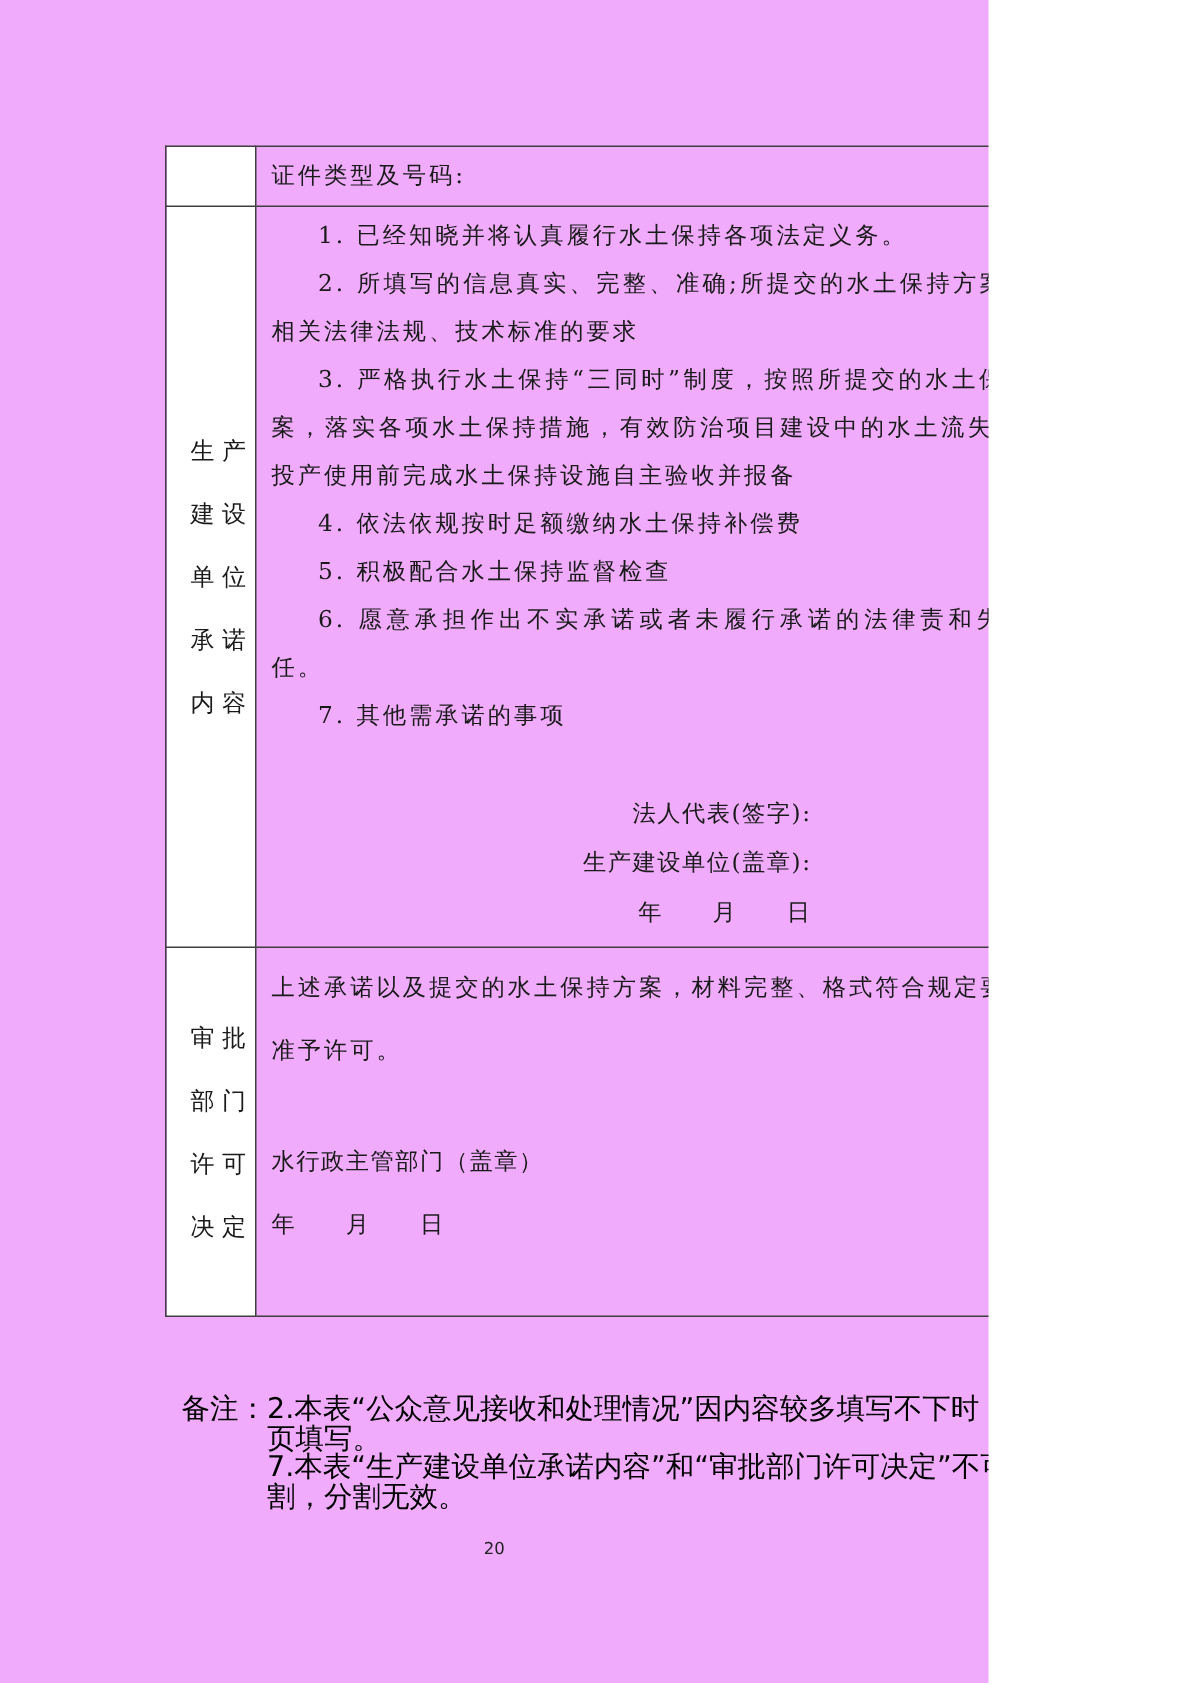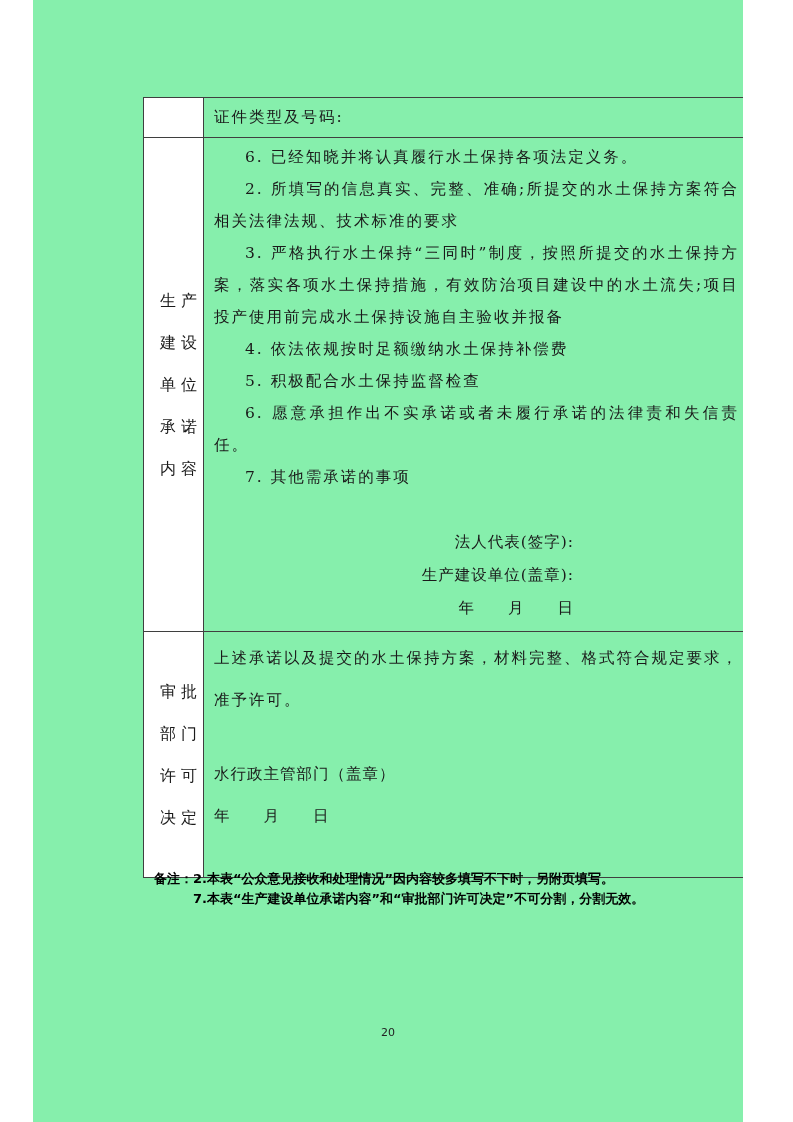--- a/index.html
+++ b/index.html
@@ -1,23 +1,22 @@
 <!DOCTYPE html>
 <html><head>
 <meta charset="utf-8">
 <style>
   html,body { margin:0; padding:0; background:#ffffff; }
   .page {
     position:relative;
-    width:710px; height:1122px;
-    background:#86efac;
+    width:659px; height:1122px;
+    background:#f0abfc;
     overflow:hidden;
     font-family:"DejaVu Serif", serif;
     color:#1a1a1a;
-    margin-left:33px;
   }
   .doc-table {
     position:absolute; left:110px; top:97px;
     width:605px;
     border-collapse:collapse;
     table-layout:fixed;
   }
   .doc-table td {
     border:1px solid #3f3f3f;
     overflow:hidden;
@@ -72,27 +71,27 @@
   }
   .stamp-block {
     margin-top:32px;
     width:400px;
     text-align:left;
     line-height:42px;
     letter-spacing:1px;
   }
   .notes {
     position:absolute;
-    left:121px; top:869px;
+    left:121px; top:930px;
     width:600px;
     display:flex;
     align-items:flex-start;
     font-family:"DejaVu Sans", sans-serif;
-    font-weight:bold;
-    font-size:13px;
+    font-weight:normal;
+    font-size:19px;
     line-height:19.5px;
     color:#000000;
   }
   .notes-label { white-space:nowrap; }
   .notes-items { flex:1; }
   .note { margin:0; }
   .page-number {
     position:absolute;
     top:1026px; left:0;
     width:100%;
@@ -124,21 +123,21 @@
         <td class="label-cell">
           <div class="vlabel">
             <span>生产</span>
             <span>建设</span>
             <span>单位</span>
             <span>承诺</span>
             <span>内容</span>
           </div>
         </td>
         <td class="content-cell">
-          <p class="para">6. 已经知晓并将认真履行水土保持各项法定义务。</p>
+          <p class="para">1. 已经知晓并将认真履行水土保持各项法定义务。</p>
           <p class="para">2. 所填写的信息真实、完整、准确;所提交的水土保持方案符合相关法律法规、技术标准的要求</p>
           <p class="para">3. 严格执行水土保持“三同时”制度，按照所提交的水土保持方案，落实各项水土保持措施，有效防治项目建设中的水土流失;项目投产使用前完成水土保持设施自主验收并报备</p>
           <p class="para">4. 依法依规按时足额缴纳水土保持补偿费</p>
           <p class="para">5. 积极配合水土保持监督检查</p>
           <p class="para">6. 愿意承担作出不实承诺或者未履行承诺的法律责和失信责任。</p>
           <p class="para">7. 其他需承诺的事项</p>
           <div class="sig-block">
             <div>法人代表(签字):</div>
             <div>生产建设单位(盖章):</div>
             <div>年　　月　　日</div>

